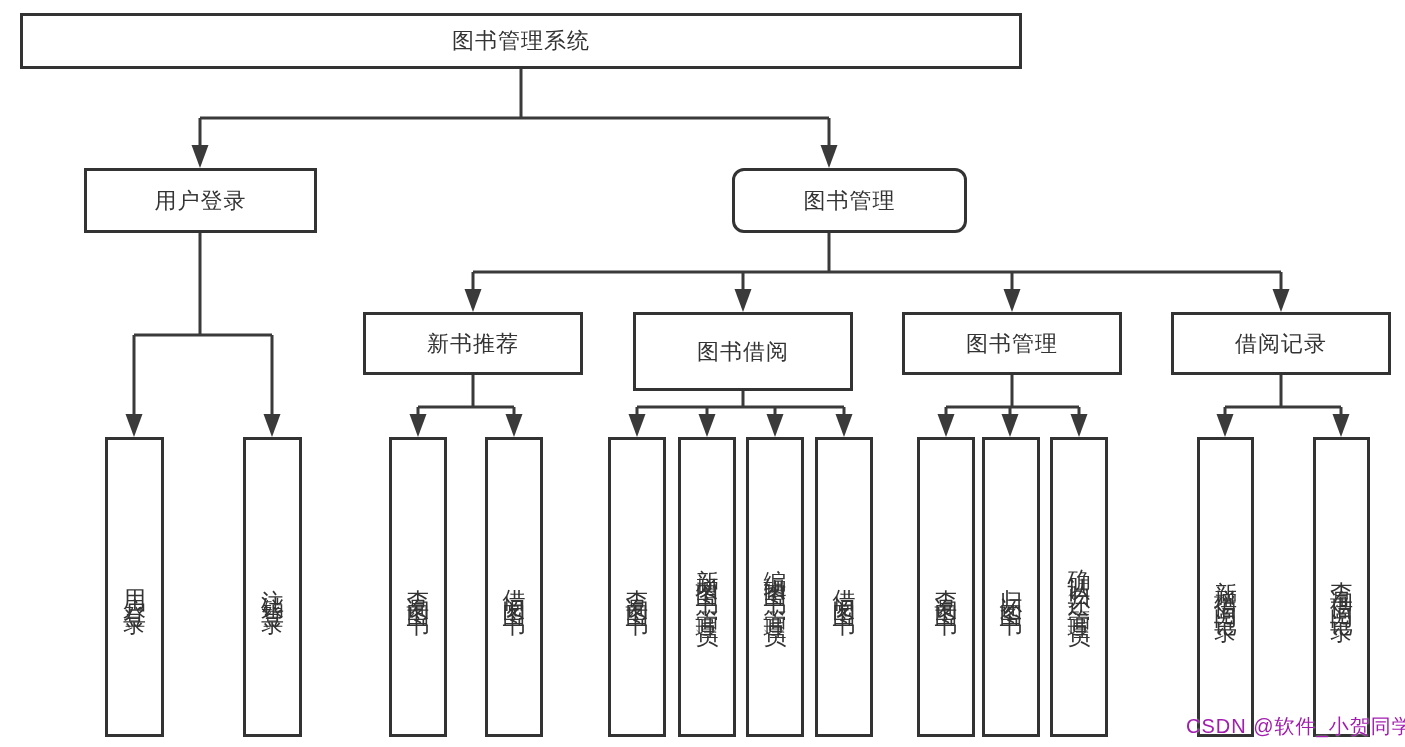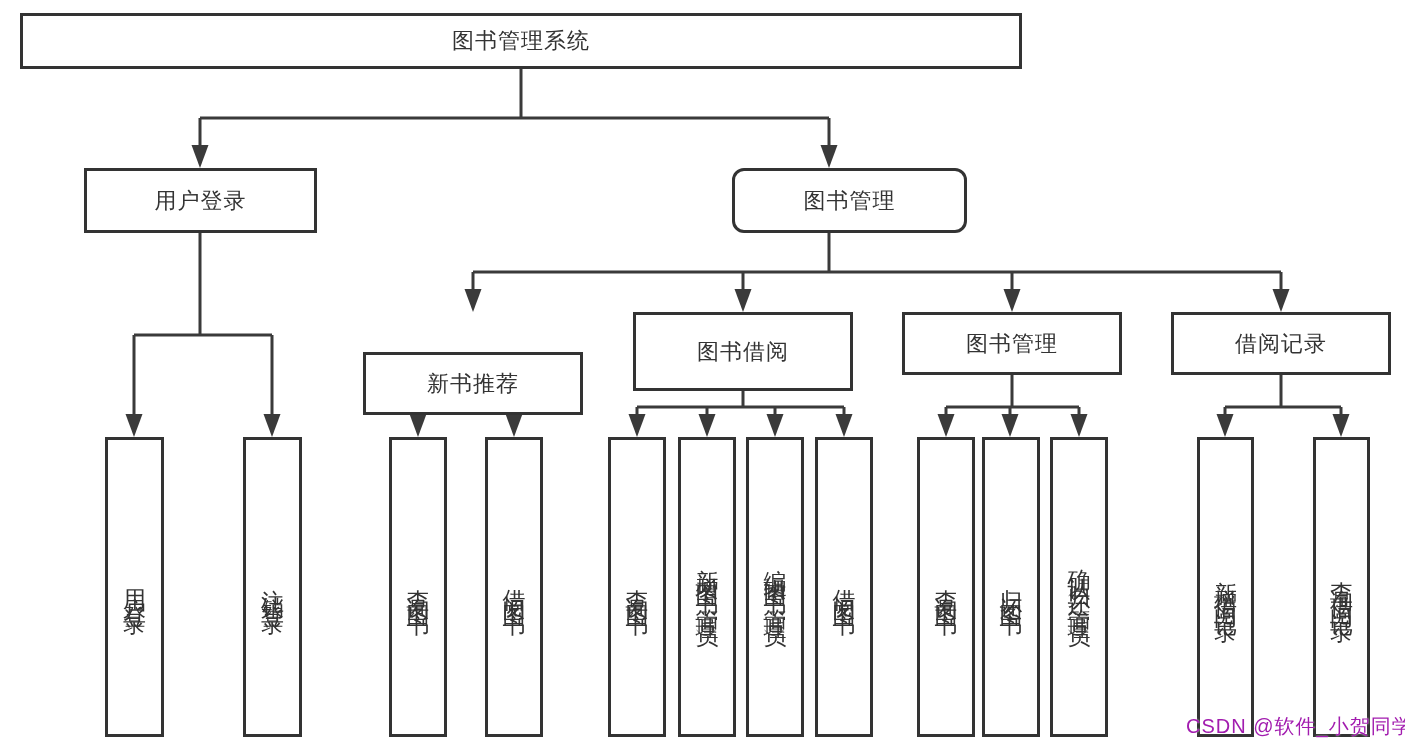--- a/index.html
+++ b/index.html
@@ -63,21 +63,21 @@
     <span>图书管理系统</span>
   </div>
 
   <div class="hbox" style="left:84px; top:168px; width:233px; height:65px;">
     <span>用户登录</span>
   </div>
   <div class="hbox" style="left:732px; top:168px; width:235px; height:65px;border-radius:12px;">
     <span>图书管理</span>
   </div>
 
-  <div class="hbox" style="left:363px; top:312px; width:220px; height:63px;margin-top:40px;">
+  <div class="hbox" style="left:363px; top:312px; width:220px; height:63px;">
     <span>新书推荐</span>
   </div>
   <div class="hbox" style="left:633px; top:312px; width:220px; height:79px;">
     <span>图书借阅</span>
   </div>
   <div class="hbox" style="left:902px; top:312px; width:220px; height:63px;">
     <span>图书管理</span>
   </div>
   <div class="hbox" style="left:1171px; top:312px; width:220px; height:63px;">
     <span>借阅记录</span>

